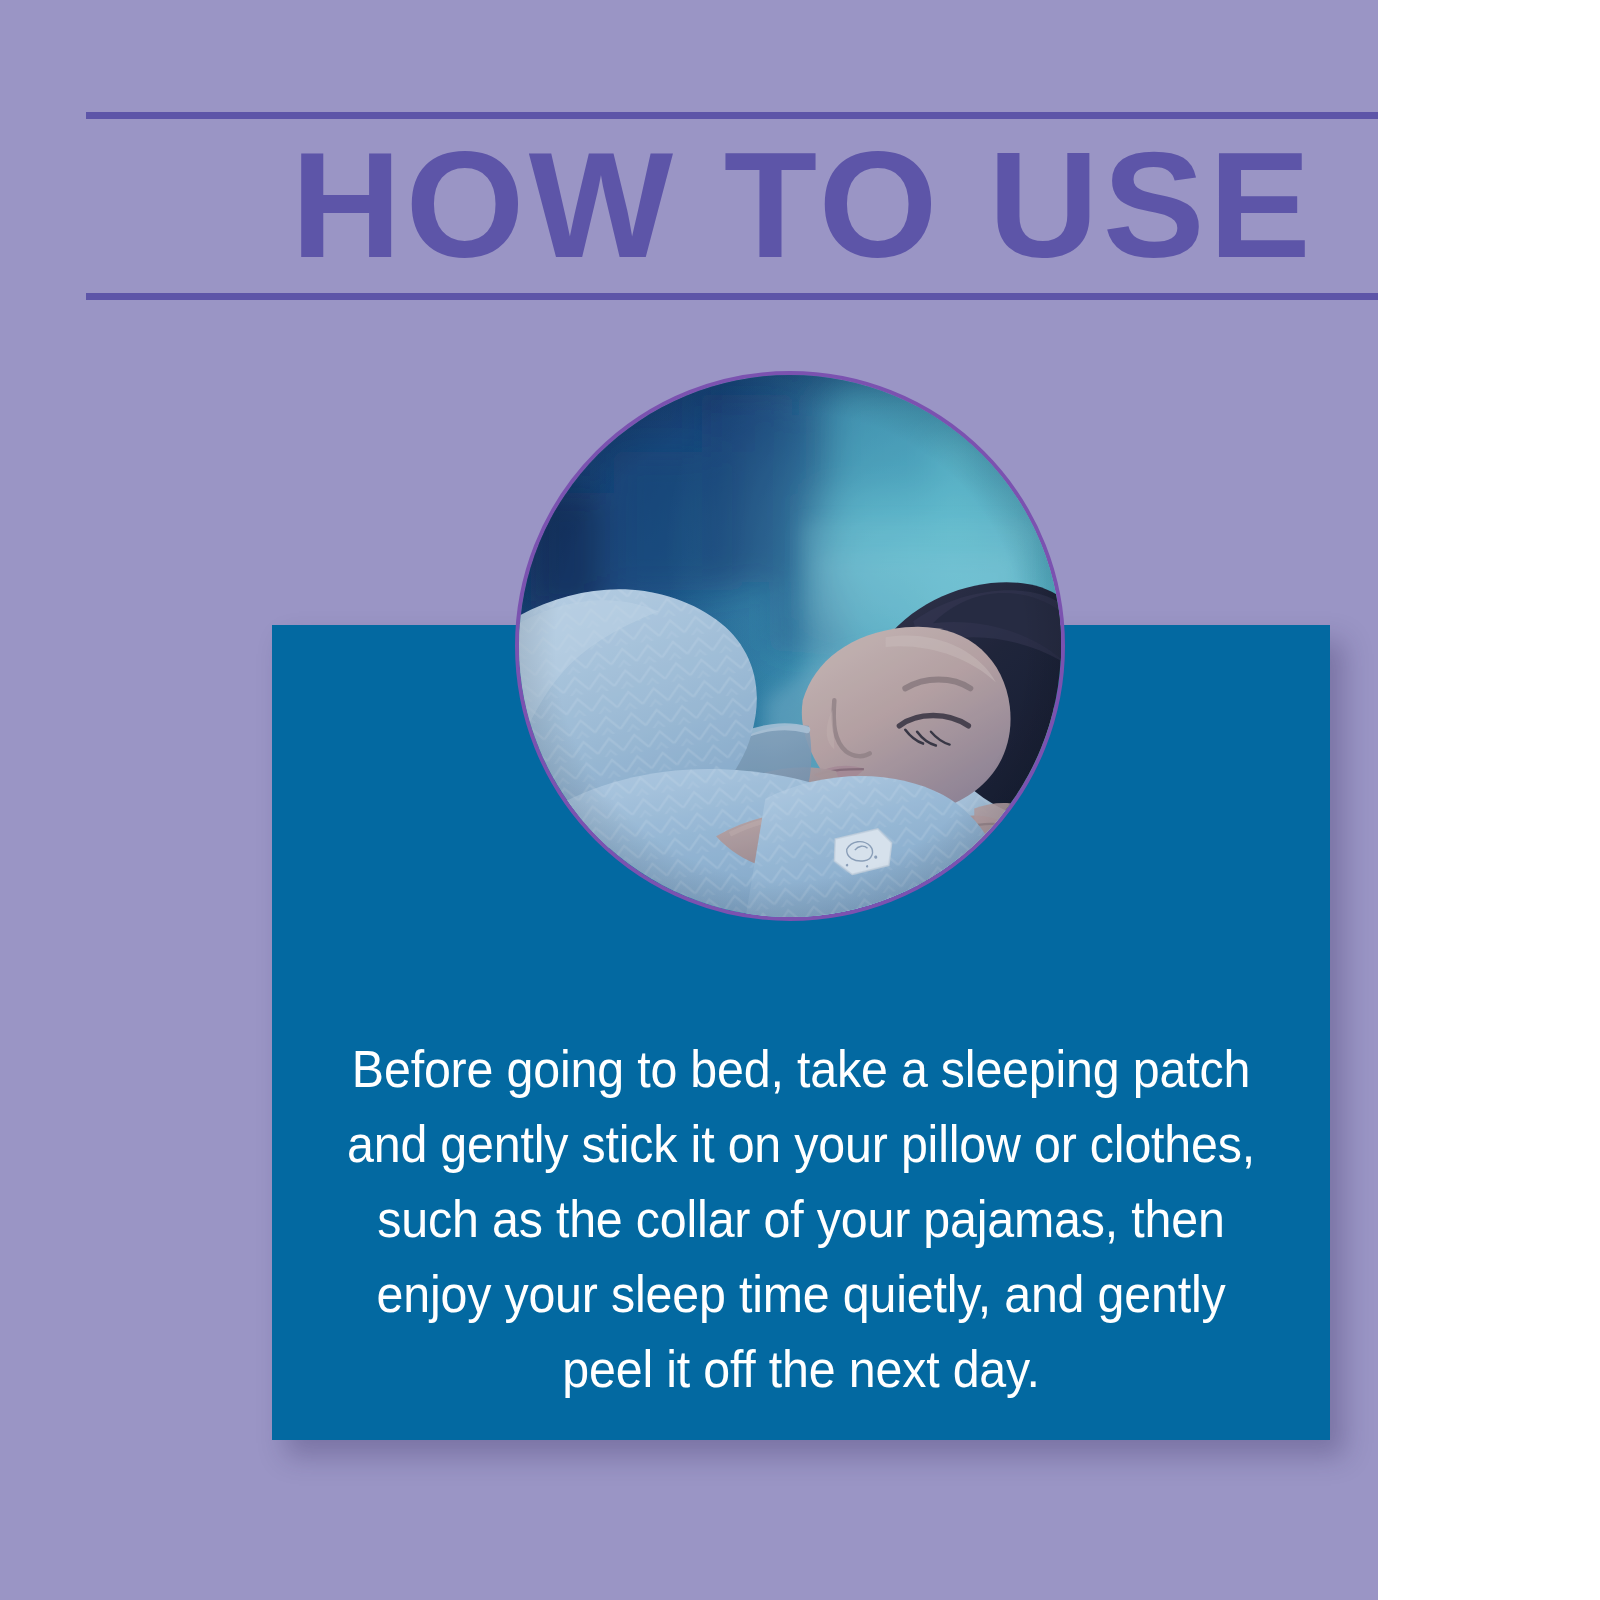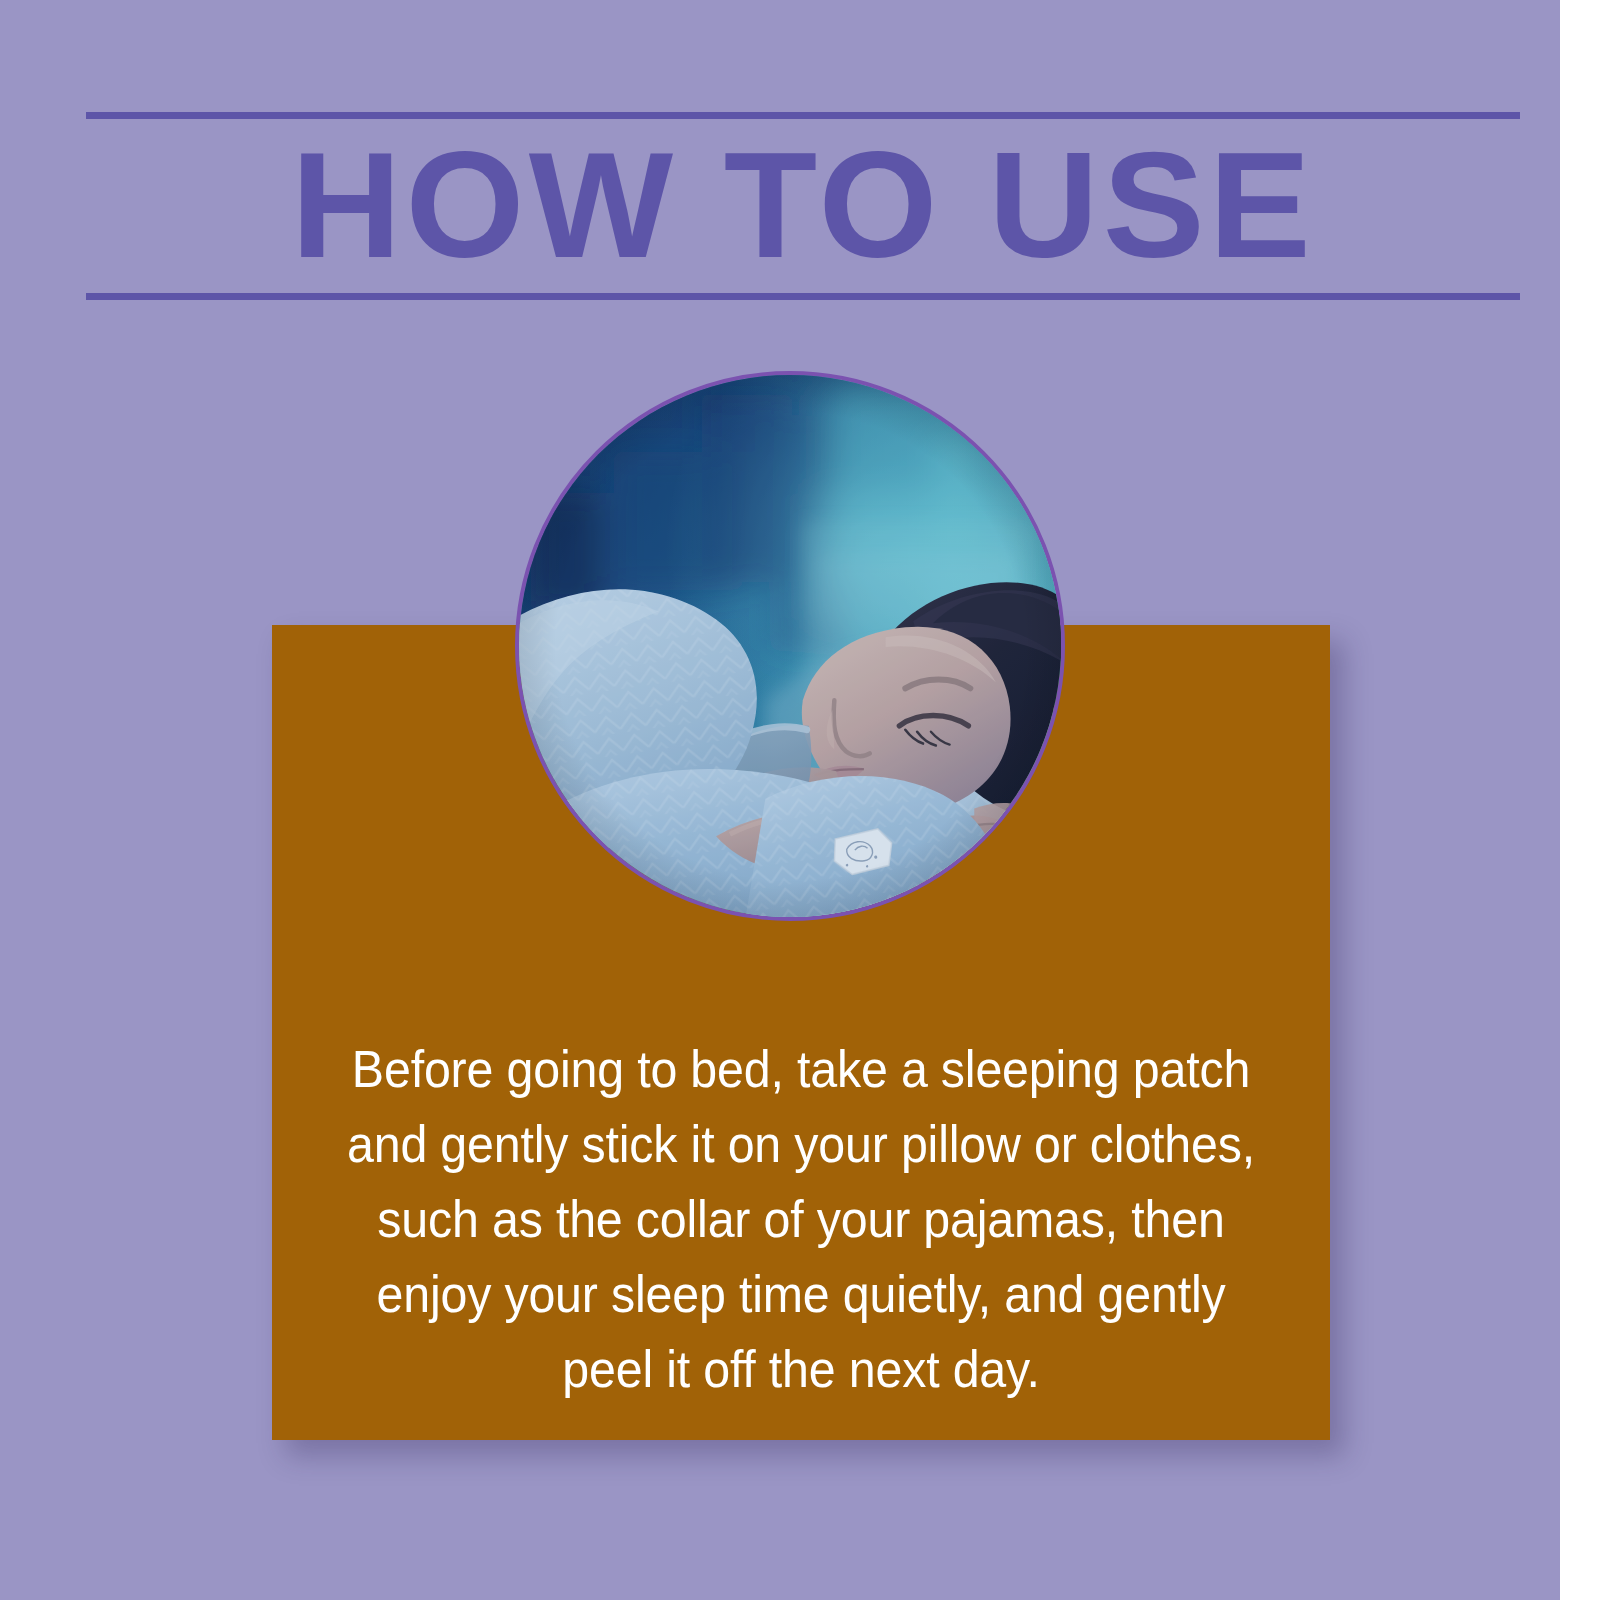--- a/index.html
+++ b/index.html
@@ -8,24 +8,25 @@
   }
   body {
     width: 1600px;
     height: 1600px;
     overflow: hidden;
     font-family: "Liberation Sans", sans-serif;
   }
 
   #poster {
     position: relative;
-    width: 1560px;
+    width: 1371px;
     height: 1600px;
     background: #9a95c5;
     overflow: hidden;
+    padding-left: 7px;
   }
 
   
   .header-block {
     position: absolute;
     left: 86px;
     top: 112px;
     width: 1434px;
   }
   .rule {
@@ -51,21 +52,21 @@
     transform-origin: center;
   }
 
   
   .card {
     position: absolute;
     left: 272px;
     top: 625px;
     width: 1058px;
     height: 815px;
-    background: #a16207;
+    background: #0369a1;
     box-shadow: 14px 16px 26px rgba(40, 30, 80, 0.28);
   }
 
   .card-text {
     position: absolute;
     left: 0;
     right: 0;
     top: 355px;
     padding: 0 28px;
     color: #ffffff;

